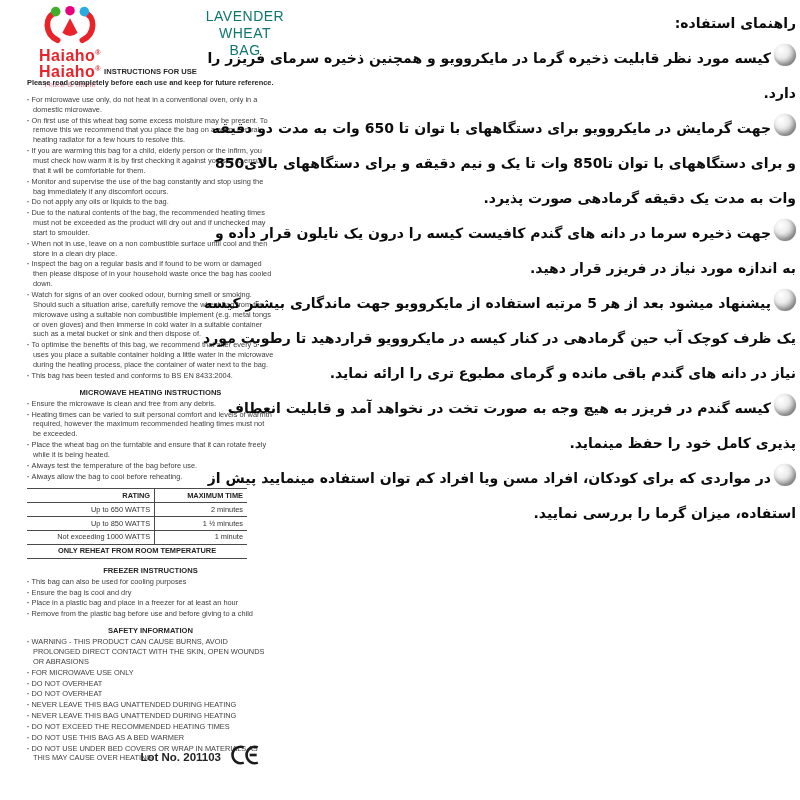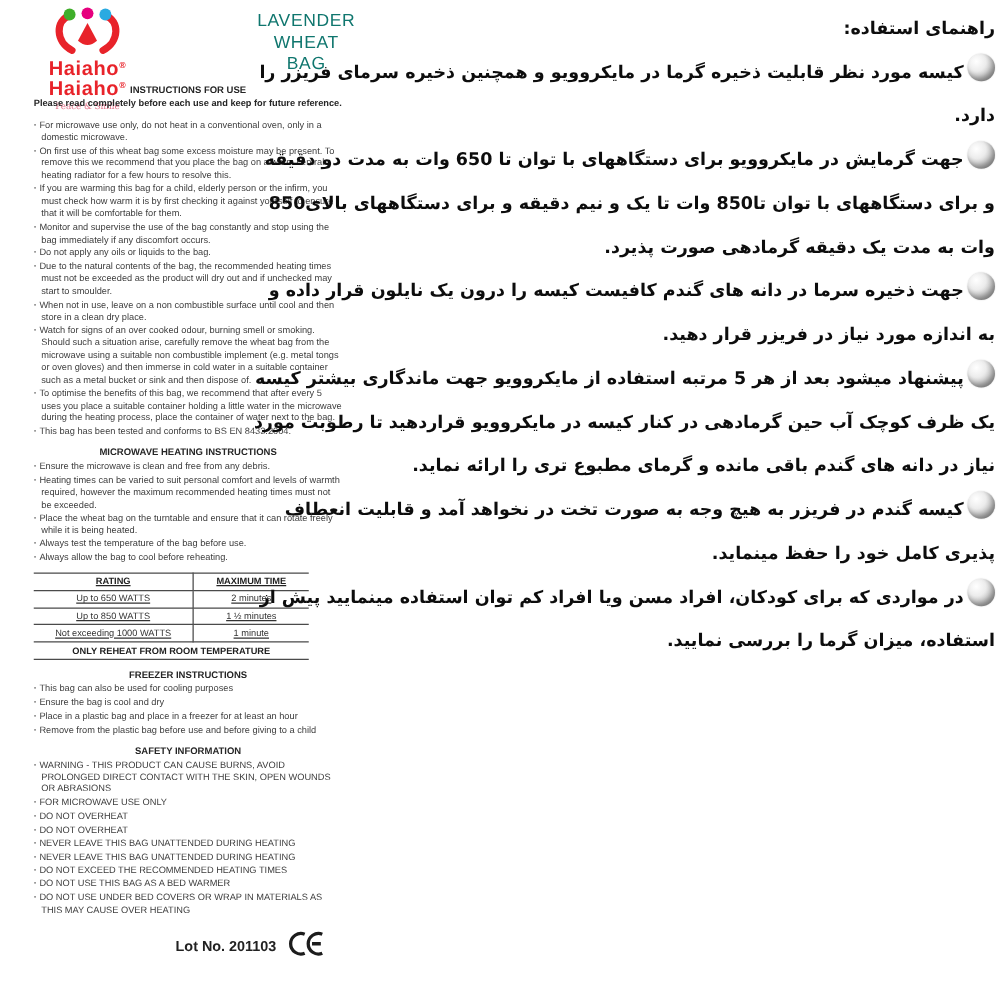--- a/index.html
+++ b/index.html
@@ -31,21 +31,21 @@
   }
   .en .subhead{font-weight:bold;color:#262626;margin:0 0 7px 0;}
   .en ul{margin:0;padding:0;list-style:none;}
   .en li{padding-left:6px;text-indent:-6px;margin-bottom:1px;}
   .en li::before{content:"· ";font-weight:bold;}
 
   
   table.heat{border-collapse:collapse;width:220px;margin:7px 0 0 0;font-size:7.4px;color:#333;}
   table.heat th,table.heat td{
     border-top:1.4px solid #4a4a4a;border-bottom:1.4px solid #4a4a4a;
-    padding:1.5px 4px;text-align:center;text-decoration:underline;
+    padding:1.5px 4px;text-align:right;
   }
   table.heat th{font-weight:bold;color:#222;}
   table.heat td:first-child,table.heat th:first-child{width:58%;border-right:1.4px solid #4a4a4a;}
   .table-footer{
     width:220px;text-align:center;font-weight:bold;color:#222;
     border-bottom:1.6px solid #4a4a4a;padding:1.5px 0;margin-bottom:4px;
   }
 
   
   .lot-row{
@@ -102,20 +102,21 @@
 
   <ul>
 
   <li>For microwave use only, do not heat in a conventional oven, only in a domestic microwave.</li>
       <li>On first use of this wheat bag some excess moisture may be present. To remove this we recommend that you place the bag on a warm central heating radiator for a few hours to resolve this.</li>
       <li>If you are warming this bag for a child, elderly person or the infirm, you must check how warm it is by first checking it against yourself to ensure that it will be comfortable for them.</li>
       <li>Monitor and supervise the use of the bag constantly and stop using the bag immediately if any discomfort occurs.</li>
       <li>Do not apply any oils or liquids to the bag.</li>
       <li>Due to the natural contents of the bag, the recommended heating times must not be exceeded as the product will dry out and if unchecked may start to smoulder.</li>
       <li>When not in use, leave on a non combustible surface until cool and then store in a clean dry place.</li>
+      <li>Inspect the bag on a regular basis and if found to be worn or damaged then please dispose of in your household waste once the bag has cooled down.</li>
       <li>Watch for signs of an over cooked odour, burning smell or smoking. Should such a situation arise, carefully remove the wheat bag from the microwave using a suitable non combustible implement (e.g. metal tongs or oven gloves) and then immerse in cold water in a suitable container such as a metal bucket or sink and then dispose of.</li>
       <li>To optimise the benefits of this bag, we recommend that after every 5 uses you place a suitable container holding a little water in the microwave during the heating process, place the container of water next to the bag.</li>
       <li>This bag has been tested and conforms to BS EN 8433:2004.</li>
     </ul>
 
   <h3>MICROWAVE HEATING INSTRUCTIONS</h3>
   <ul>
 
   <li>Ensure the microwave is clean and free from any debris.</li>
       <li>Heating times can be varied to suit personal comfort and levels of warmth required, however the maximum recommended heating times must not be exceeded.</li>

